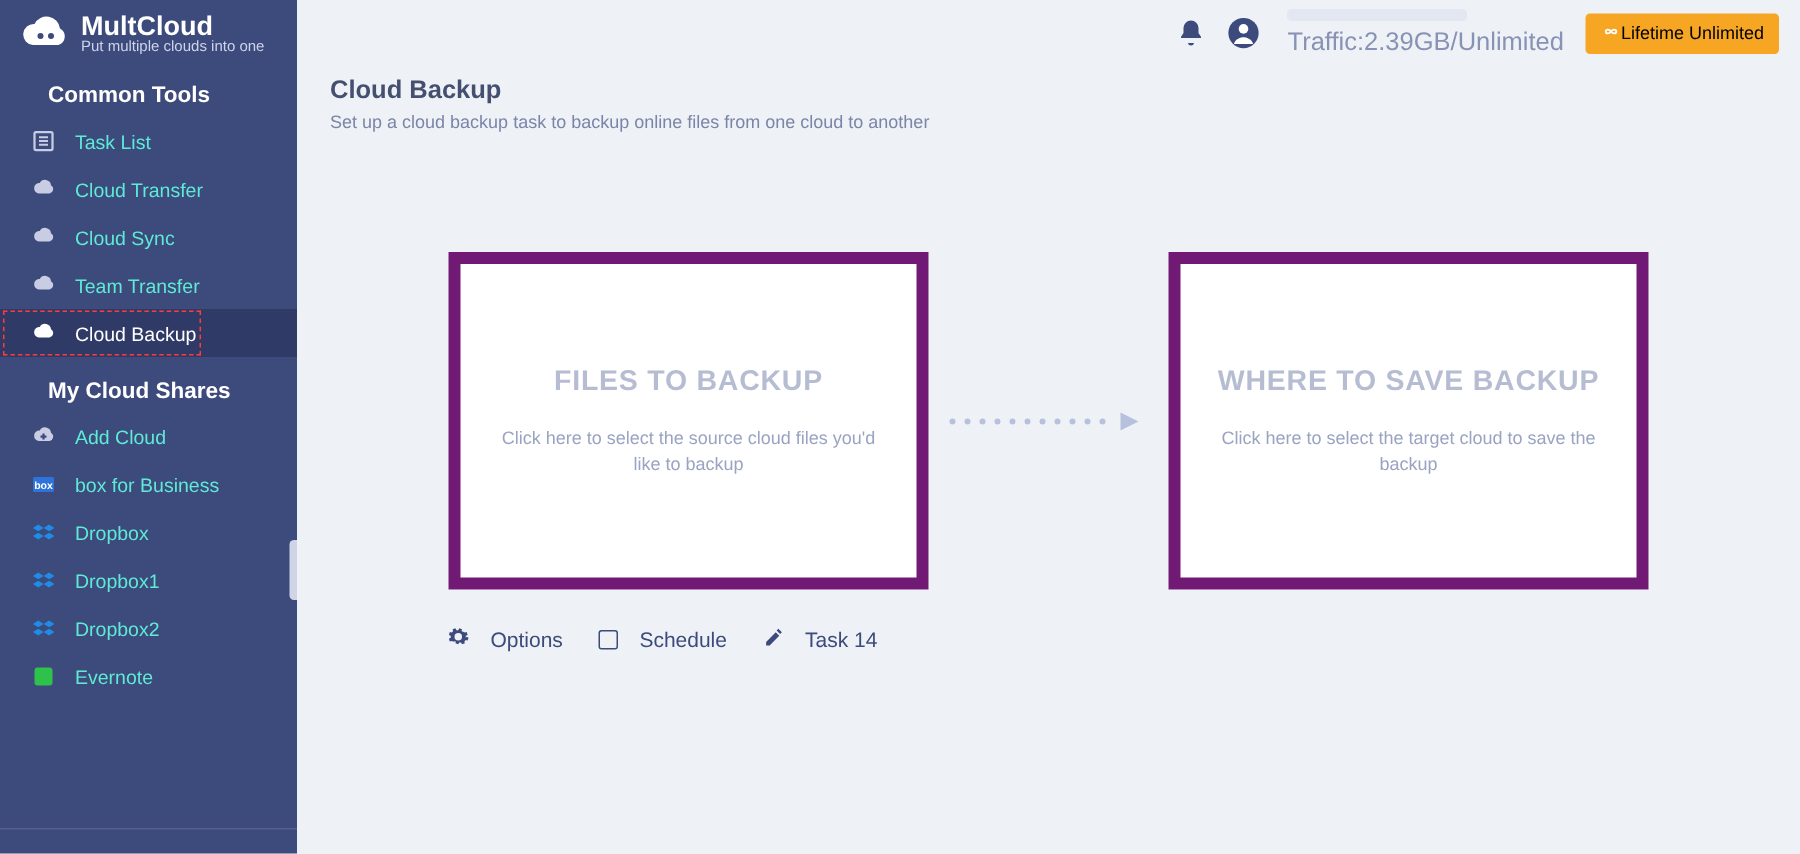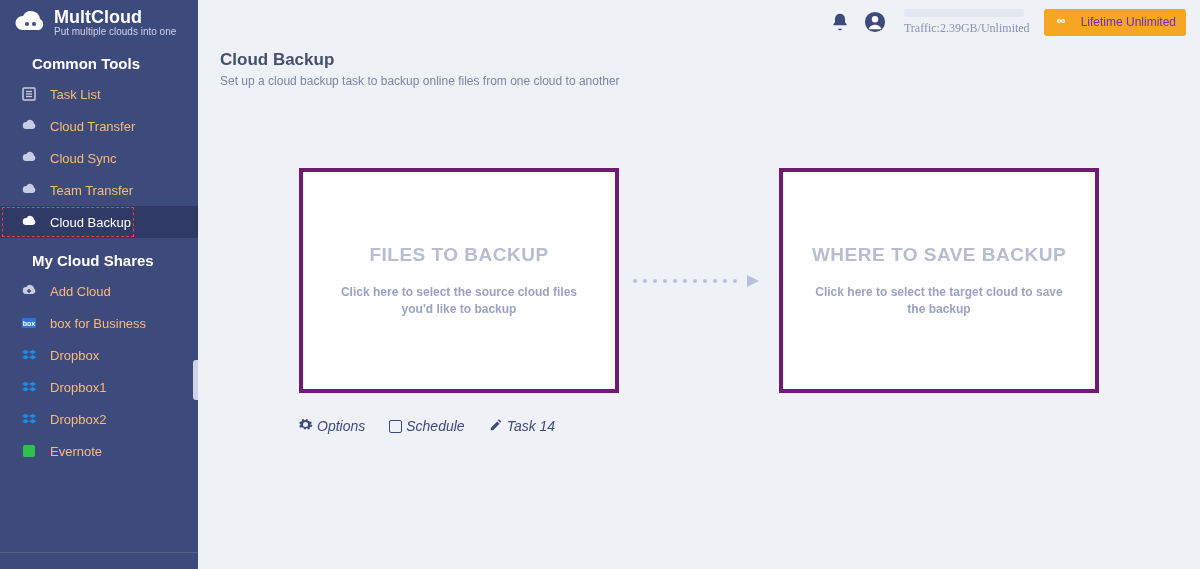--- a/index.html
+++ b/index.html
@@ -42,21 +42,21 @@
     color: #ffffff;
     font-weight: 700;
     font-size: 15px;
     padding: 14px 16px 6px 32px;
   }
   .nav-item {
     display: flex;
     align-items: center;
     gap: 12px;
     padding: 7px 16px 7px 20px;
-    color: #fdba74;
+    color: #5eead4;
     font-size: 13px;
     cursor: pointer;
     position: relative;
   }
   .nav-item.active {
     background: #2f3b66;
     color: #ffffff;
   }
   .nav-item.active-highlight::after {
     content: "";
@@ -111,31 +111,31 @@
   .traffic-box {
     display: flex;
     flex-direction: column;
     align-items: flex-start;
     gap: 4px;
     margin-left: 4px;
   }
   .traffic-bar {
     width: 120px; height: 8px; background: #e3e7f1; border-radius: 3px;
   }
-  .traffic-text { font-size: 12px; color: #8892b4; font-family: Liberation Serif, serif; }
+  .traffic-text { font-size: 17px; color: #8892b4; }
   .lifetime-btn {
     background: #f6a623;
-    color: #6d28d9;
+    color: #000000;
     font-size: 12px;
     padding: 5px 10px;
     border-radius: 3px;
     cursor: pointer;
     display: flex;
     align-items: center;
-    gap: 13px;
+    gap: 0;
     border: none;
   }
 
   .page-header {
     padding: 6px 22px 0 22px;
   }
   .page-title { font-size: 17px; font-weight: 700; color: #454f70; }
   .page-subtitle { font-size: 12px; color: #7b85a7; margin-top: 4px; }
 
   .backup-panels {
@@ -143,59 +143,58 @@
     align-items: center;
     justify-content: center;
     gap: 10px;
     margin-top: 80px;
     padding: 0 22px;
   }
   .panel {
     width: 320px;
     height: 225px;
     background: #ffffff;
-    border: 4px solid #701a75;
+    border: 8px solid #701a75;
     display: flex;
     flex-direction: column;
     align-items: center;
     justify-content: center;
     text-align: center;
     padding: 10px 22px;
     cursor: pointer;
   }
   .panel-title {
     font-size: 19px;
     font-weight: 600;
     color: #b6bdd3;
     letter-spacing: 0.5px;
     margin-bottom: 18px;
   }
   .panel-sub {
     font-size: 12px;
     color: #9aa3c2;
     line-height: 1.4;
-    font-weight: bold;
   }
   .arrow-dots {
     width: 140px;
     display: flex;
     align-items: center;
     justify-content: center;
   }
   .arrow-dots svg { display:block; }
 
   .action-bar {
     display: flex;
     align-items: center;
     padding: 24px 100px 0 100px;
     gap: 24px;
   }
   .action-link {
-    display: flex; align-items: center; gap: 4px;
-    color: #3d4a7c; font-size: 14px; cursor: pointer; font-style: italic;
+    display: flex; align-items: center; gap: 14px;
+    color: #3d4a7c; font-size: 14px; cursor: pointer;
   }
   .action-link .box {
     width: 13px; height: 13px; border: 1.5px solid #3d4a7c; border-radius: 2px;
   }
   .spacer { flex: 1; }
   .backup-now-btn {
     background: #4b61b1;
     color: #ffffff;
     border: none;
     border-radius: 4px;

